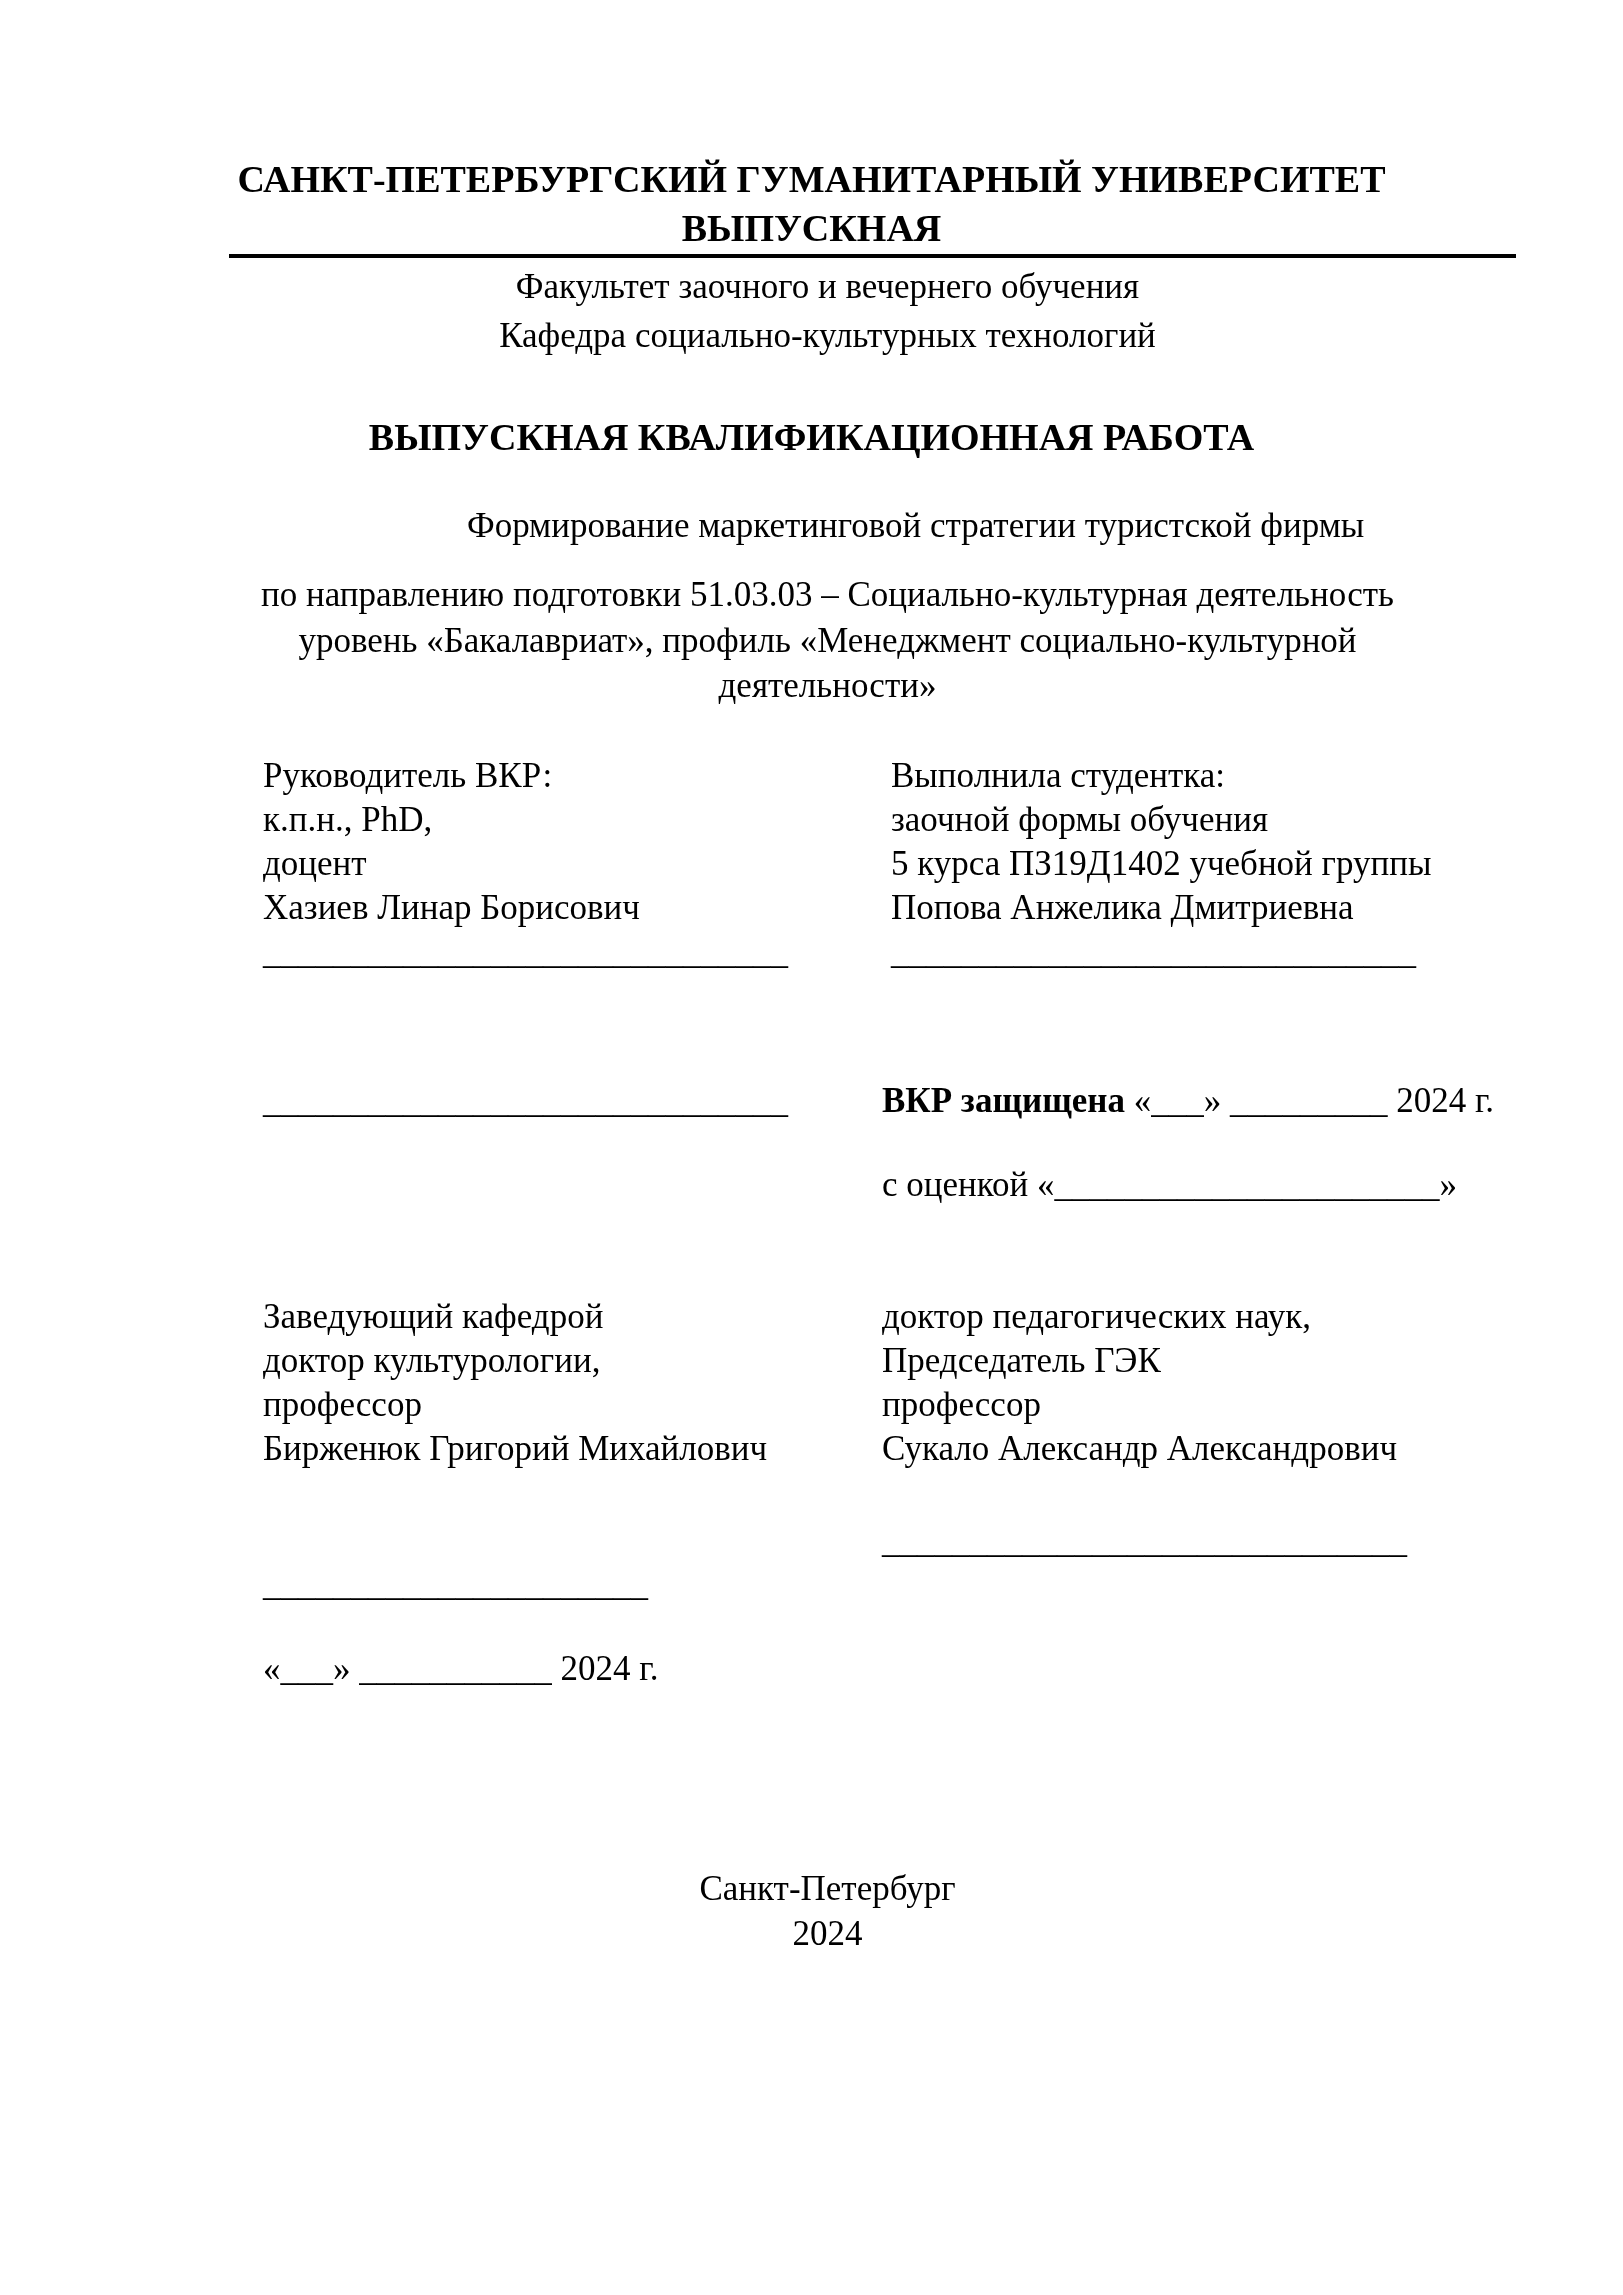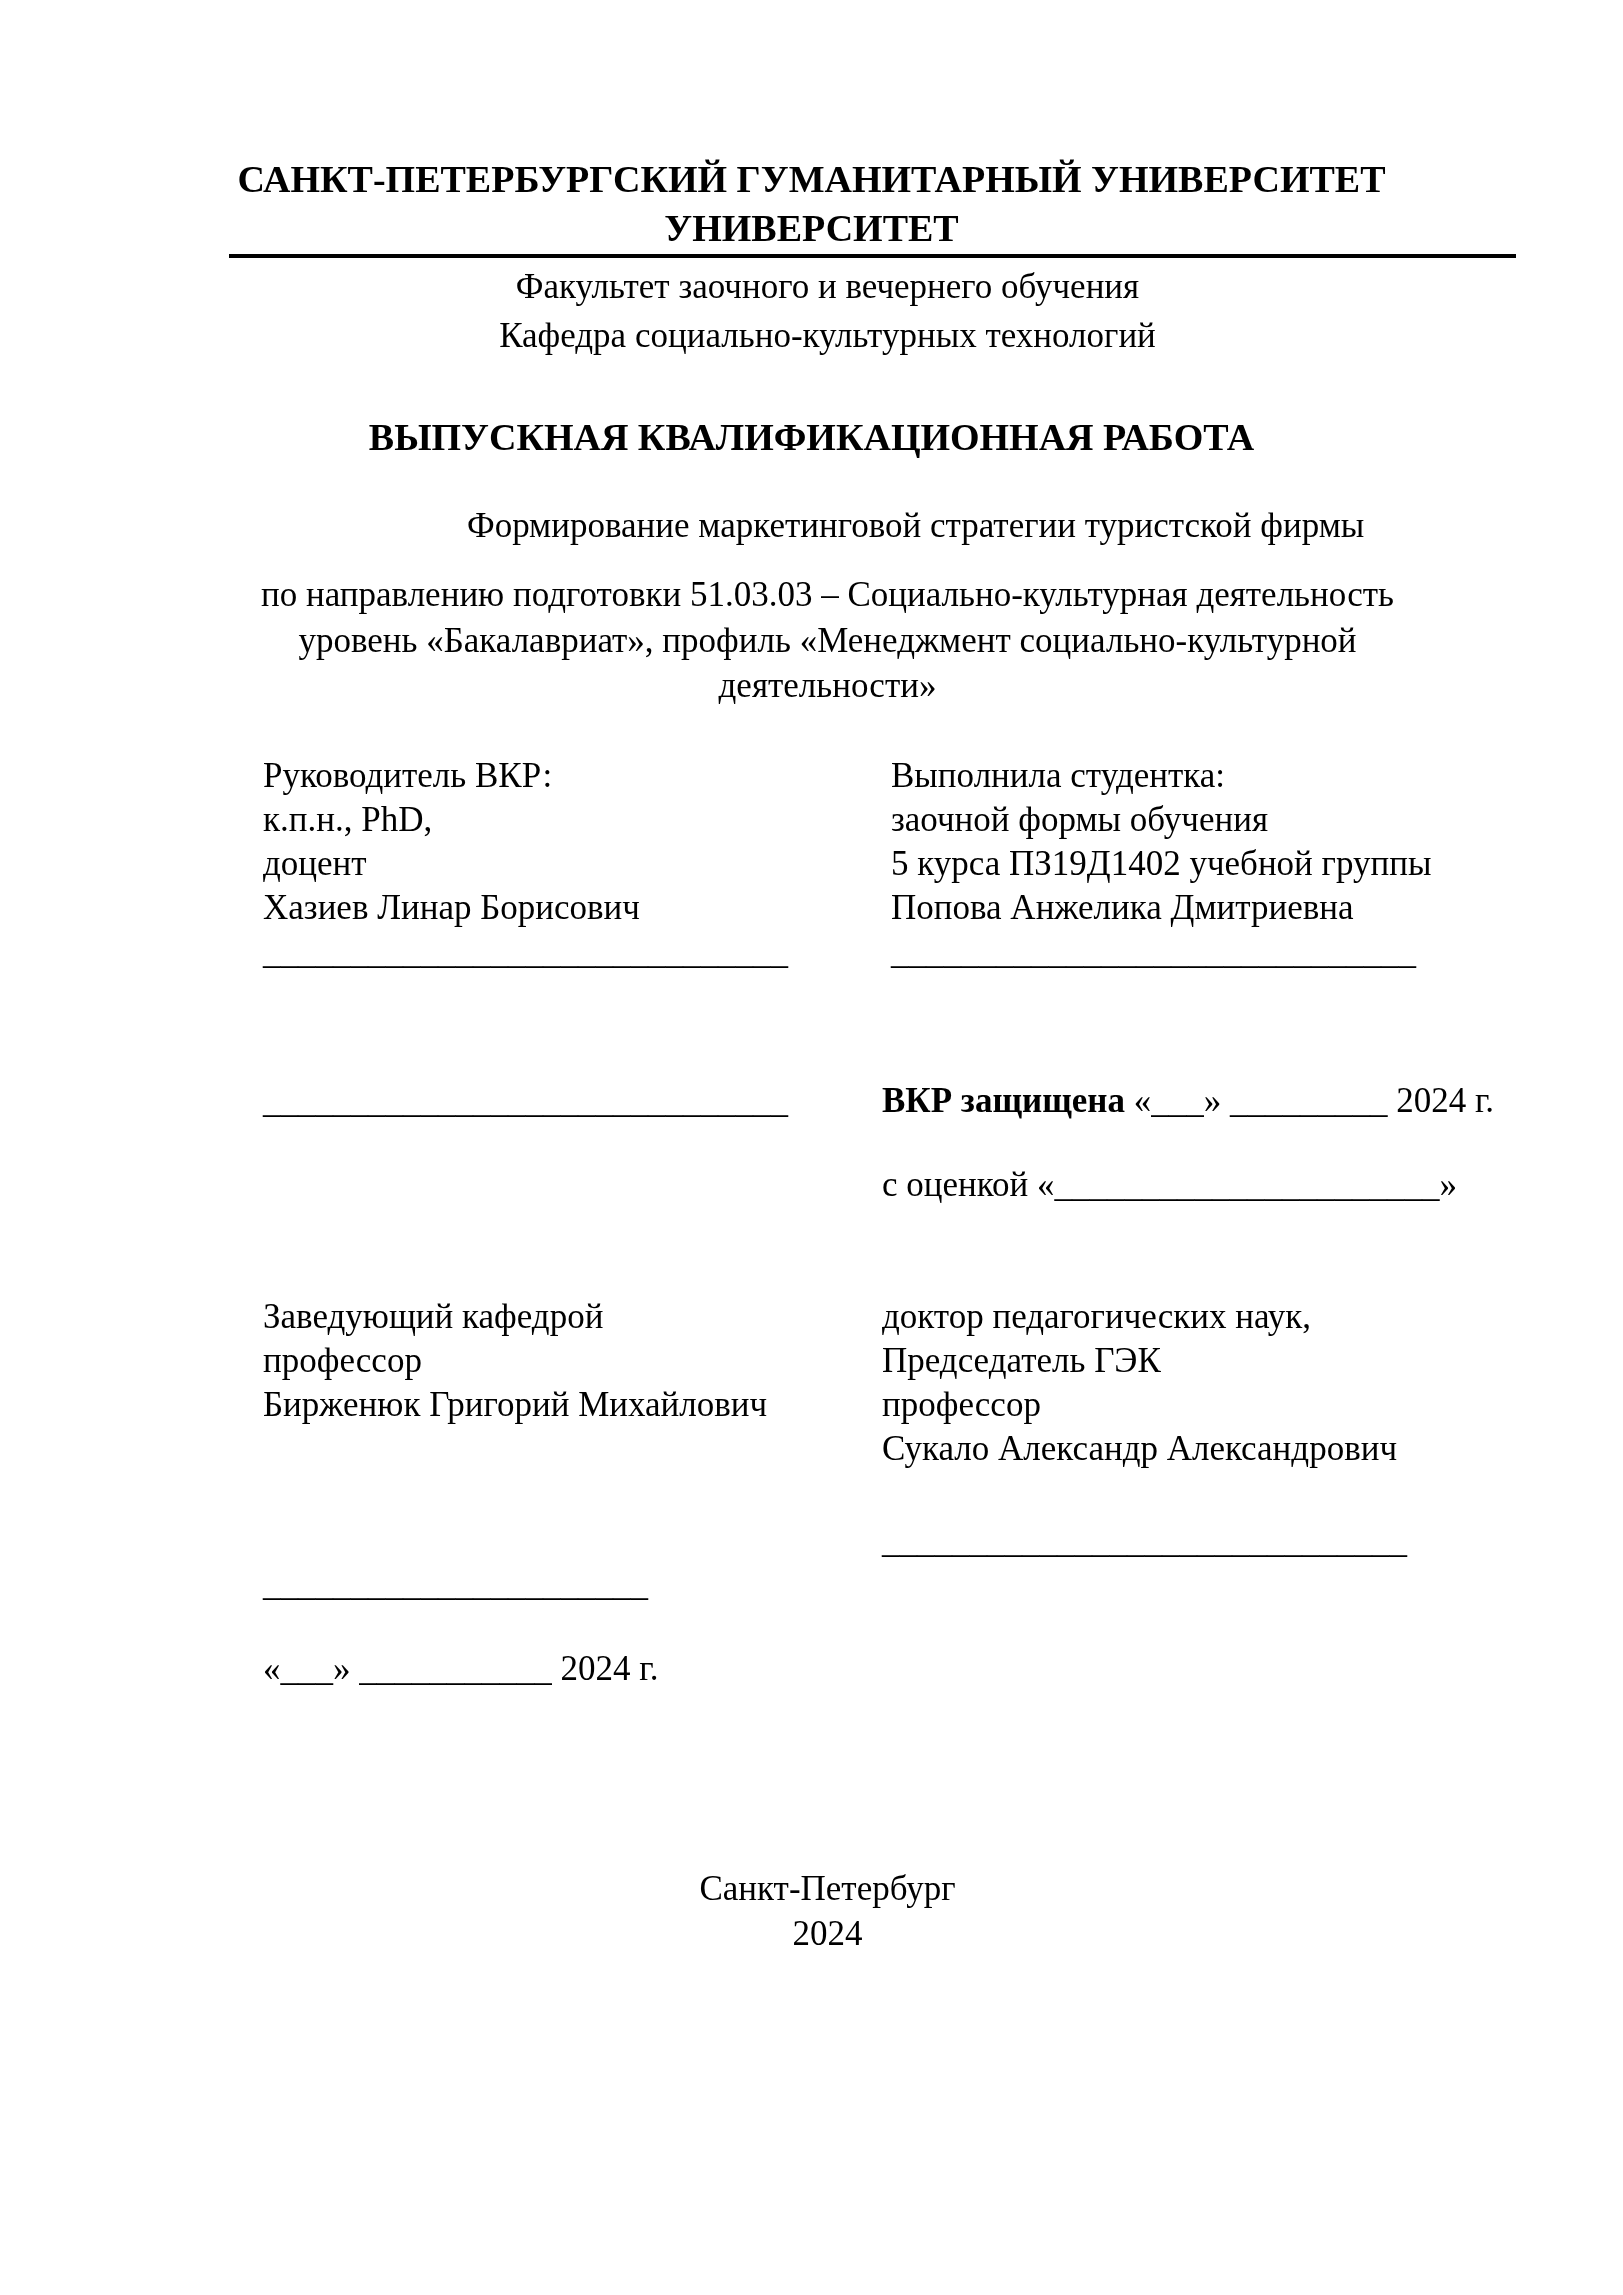--- a/index.html
+++ b/index.html
@@ -10,21 +10,21 @@
   .uni { font-weight:bold; font-size:38px; line-height:44px; }
   .body { font-size:35px; line-height:44px;padding-left:16px; }
   .bold { font-weight:bold; }
   .rule { position:absolute; left:229px; width:1287px; top:254px; height:3.9px; background:#000; }
   .col-line { display:block; }
 </style>
 </head>
 <body>
 
 <div class="abs center uni" style="top:157px;">САНКТ-ПЕТЕРБУРГСКИЙ ГУМАНИТАРНЫЙ УНИВЕРСИТЕТ</div>
-<div class="abs center uni" style="top:206px;">УНИВЕРСИТЕТ</div>
+<div class="abs center uni" style="top:206px;">ВЫПУСКНАЯ</div>
 <div class="rule"></div>
 <div class="abs center body" style="top:265px;">Факультет заочного и вечернего обучения</div>
 <div class="abs center body" style="top:314px;">Кафедра социально-культурных технологий</div>
 
 <div class="abs center uni" style="top:415px;">ВЫПУСКНАЯ КВАЛИФИКАЦИОННАЯ РАБОТА</div>
 <div class="abs body" style="top:504px; left:451px;">Формирование маркетинговой стратегии туристской фирмы</div>
 <div class="abs center body" style="top:573px;">по направлению подготовки 51.03.03 – Социально-культурная деятельность</div>
 <div class="abs center body" style="top:619px;font-family:Liberation Serif, serif;">уровень «Бакалавриат», профиль «Менеджмент социально-культурной</div>
 <div class="abs center body" style="top:664px;">деятельности»</div>
 
@@ -45,20 +45,21 @@
 </div>
 
 <div class="abs body" style="top:1079px; left:247px;">______________________________</div>
 <div class="abs body" style="top:1079px; left:866px;">
   <span class="bold">ВКР защищена</span><span> «___» _________ 2024 г.</span>
 </div>
 <div class="abs body" style="top:1163px; left:866px;">с оценкой «______________________»</div>
 
 <div class="abs body" style="top:1295px; left:247px;">
   <span class="col-line">Заведующий кафедрой</span>
+  <span class="col-line">доктор культурологии,</span>
   <span class="col-line">профессор</span>
   <span class="col-line">Бирженюк Григорий Михайлович</span>
 </div>
 <div class="abs body" style="top:1562px; left:247px;">______________________</div>
 <div class="abs body" style="top:1647px; left:247px;text-align:center;">«___» ___________ 2024 г.</div>
 
 <div class="abs body" style="top:1295px; left:866px;">
   <span class="col-line">доктор педагогических наук,</span>
   <span class="col-line">Председатель ГЭК</span>
   <span class="col-line">профессор</span>

